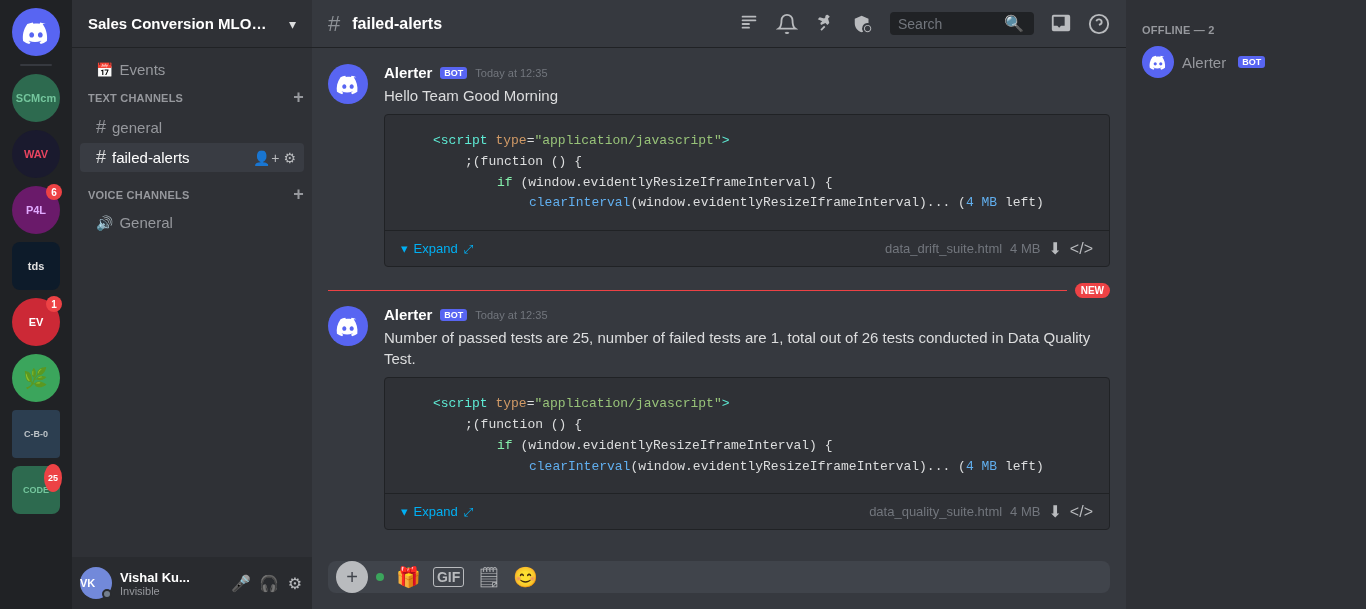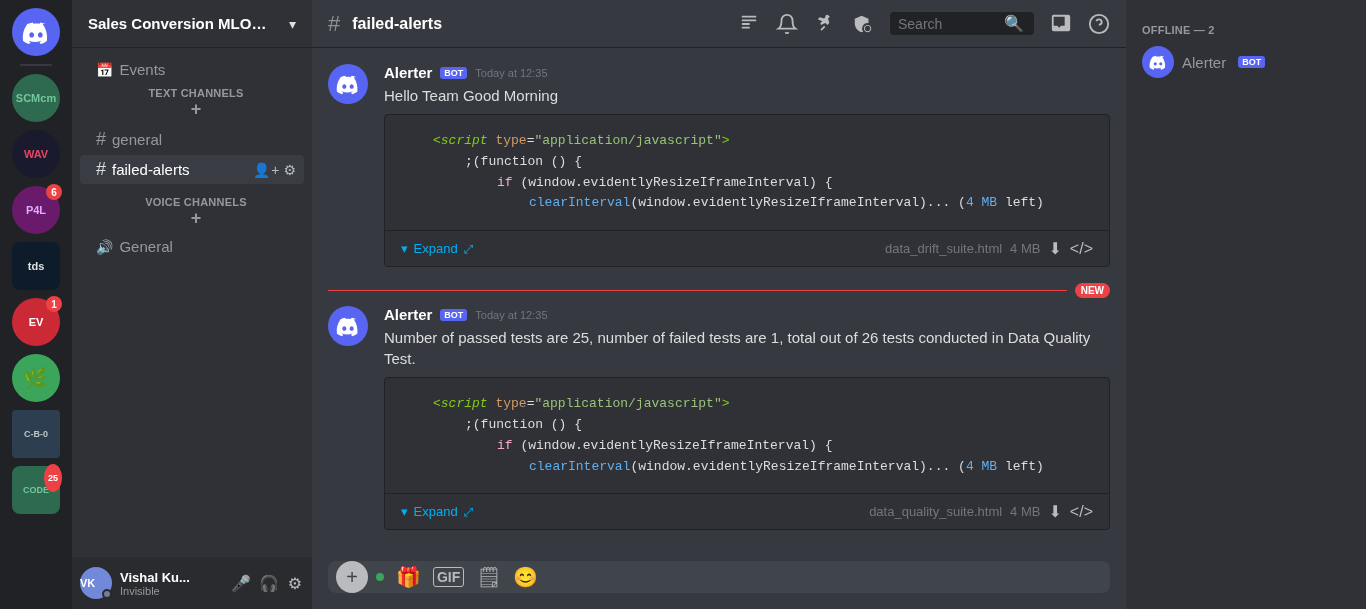--- a/index.html
+++ b/index.html
@@ -94,21 +94,20 @@
       display: flex;
       align-items: center;
       justify-content: space-between;
       padding: 4px 8px 4px 16px;
       cursor: pointer;
       color: #96989d;
       font-size: 11px;
       font-weight: 700;
       text-transform: uppercase;
       letter-spacing: 0.02em;
-      flex-direction: column;
     }
     .channel-section-add {
       font-size: 18px;
       cursor: pointer;
       color: #96989d;
     }
     .channel-item {
       display: flex;
       align-items: center;
       padding: 4px 8px 4px 16px;
@@ -340,23 +339,23 @@
       overflow: hidden;
     }
     .code-content {
       padding: 16px;
       font-family: 'Consolas', 'Courier New', monospace;
       font-size: 13px;
       line-height: 1.6;
       color: #dcddde;
       overflow-x: auto;
     }
-    .code-content .kw { color: #f9a8d4; }
+    .code-content .kw { color: #86efac; }
     .code-content .fn { color: #61afef; }
-    .code-content .tag { color: #84cc16; font-style: italic; }
+    .code-content .tag { color: #5eead4; }
     .code-content .attr { color: #d19a66; }
     .code-content .val { color: #98c379; }
     .code-content .blue { color: #61afef; }
 
     .code-footer {
       display: flex;
       align-items: center;
       justify-content: space-between;
       padding: 8px 16px;
       border-top: 1px solid #202225;

